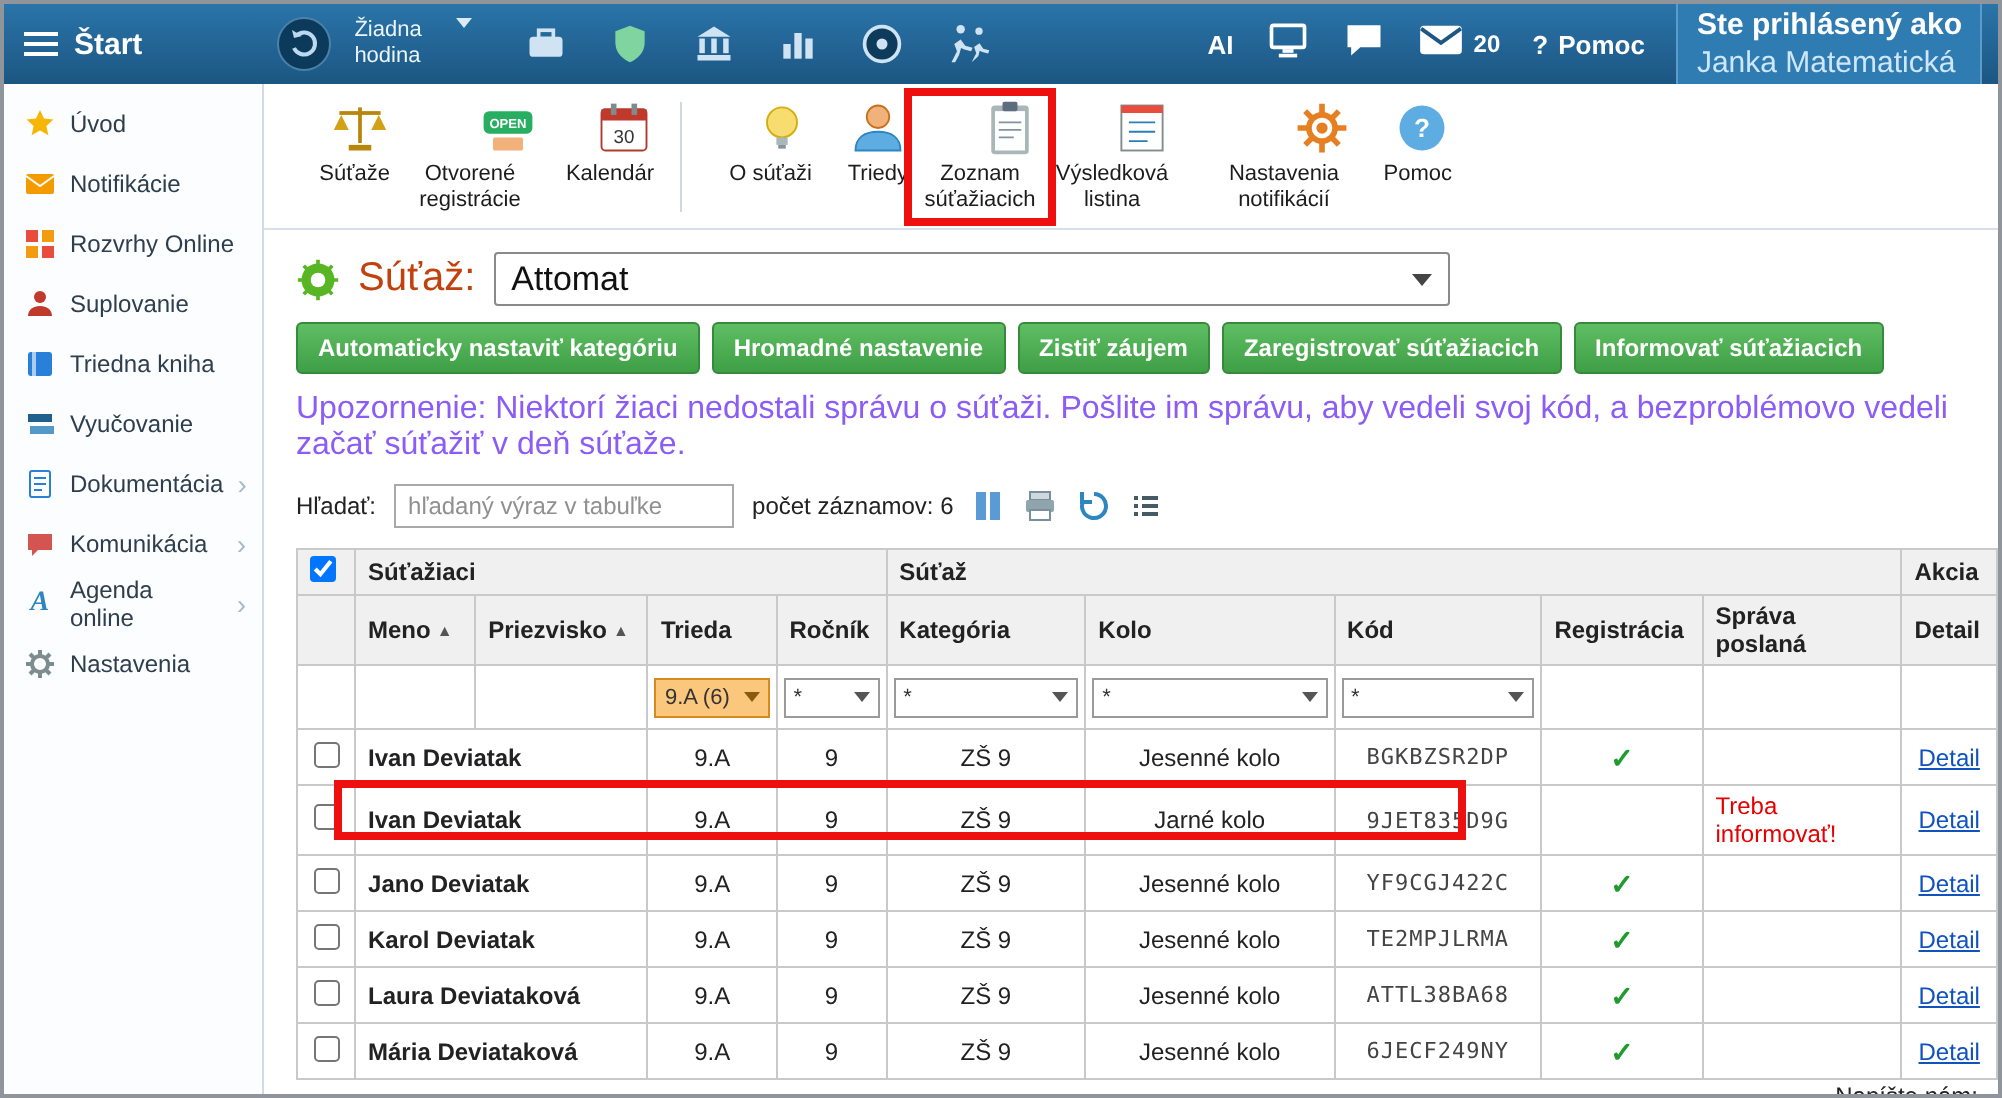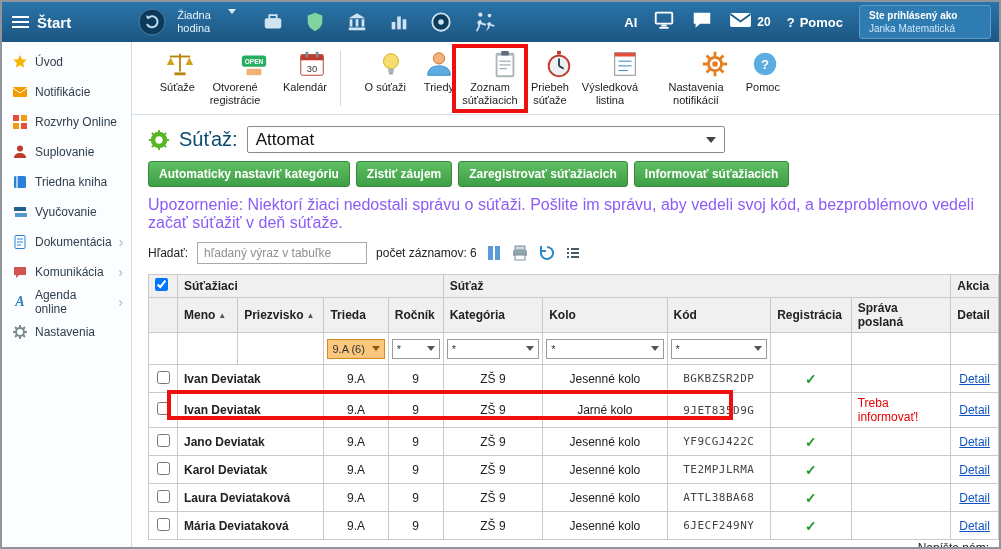--- a/index.html
+++ b/index.html
@@ -16,21 +16,21 @@
   .lesson{display:flex;align-items:flex-start;gap:5px;margin-left:10px;cursor:pointer}
   .lesson-text{font-size:11px;line-height:1.15;width:46px;color:#eaf4fb}
   .caret-down{width:0;height:0;border-left:4px solid transparent;border-right:4px solid transparent;border-top:5px solid #dcebf7}
   .tb-icons{display:flex;align-items:center;gap:20px;margin-left:26px}
   .tb-icons span{display:inline-flex;cursor:pointer}
   .tb-right{margin-left:auto;display:flex;align-items:center;gap:16px}
   .ai-label{font-weight:bold;font-size:13px;cursor:pointer}
   .mail-wrap{display:flex;align-items:center;gap:5px;cursor:pointer}
   .mail-count{font-size:12px;font-weight:bold}
   .help-wrap{display:flex;align-items:center;gap:5px;font-weight:bold;font-size:13px;cursor:pointer}
-  .user-panel{background:#2f7cb3;border:1px solid #5d9cc9;border-radius:3px;padding:3px 9px;font-size:10px;line-height:1.3;min-width:132px;cursor:pointer}
+  .user-panel{background:#2f7cb3;border:1px solid #5d9cc9;border-radius:3px;padding:3px 9px;font-size:15px;line-height:1.3;min-width:132px;cursor:pointer}
   .up-line1{font-weight:bold;color:#fff}
   .up-line2{color:#cfe6f7}
 
   
   .app-body{flex:1;display:flex;min-height:0}
   .sidebar{width:130px;flex:0 0 auto;background:#fbfdff;border-right:1px solid #cfdce8;padding-top:5px}
   .side-item{height:30px;display:flex;align-items:center;gap:7px;padding:0 8px 0 10px;font-size:12px;color:#2f3e4d;cursor:pointer}
   .side-item svg{width:16px;height:16px;flex:0 0 auto}
   .agenda-a{font-style:italic;font-weight:bold;color:#2e86c1;font-size:14px;font-family:"Liberation Serif",serif;width:16px;text-align:center}
   .chev{margin-left:auto;color:#a7b8c8;font-size:14px}
@@ -41,21 +41,21 @@
   .ribbon{display:flex;align-items:flex-start;padding:5px 0 0 14px;border-bottom:1px solid #d7e0ea;height:73px;flex:0 0 auto}
   .ribbon-item{display:flex;flex-direction:column;align-items:flex-end;text-align:center;font-size:11px;line-height:1.15;color:#1c1c1c;padding:2px 3px;cursor:pointer;position:relative}
   .ribbon-item svg{width:30px;height:30px;margin-bottom:2px}
   .ribbon-sep{width:1px;background:#d0d8e0;align-self:stretch;margin:4px 10px 8px}
   .gap-left{margin-left:16px}
   .ann{position:absolute;border:4px solid #ee0f0f;pointer-events:none;z-index:6}
   .ann-ribbon{left:-5px;right:-5px;top:-3px;bottom:-5px}
 
   
   .comp-row{display:flex;align-items:center;gap:9px;padding:11px 0 8px 16px}
-  .comp-label{font-size:20px;color:#0c4a6e}
+  .comp-label{font-size:20px;color:#c2410c}
   .comp-select{width:478px;height:27px;border:1px solid #8a8a8a;border-radius:2px;display:flex;align-items:center;justify-content:space-between;padding:0 8px;font-size:17px;color:#111;background:#fff;cursor:pointer}
   .comp-caret{width:0;height:0;border-left:5px solid transparent;border-right:5px solid transparent;border-top:6px solid #444}
 
   
   .btn-row{display:flex;gap:6px;padding-left:16px}
   .gbtn{background:linear-gradient(#5fbe63,#3f9f46);border:1px solid #358a3c;color:#fff;font-weight:bold;font-size:12px;padding:5px 10px;border-radius:3px;cursor:pointer;font-family:inherit}
 
   .warning{padding:9px 16px 0;color:#8b5cf6;font-size:16px;font-weight:normal}
 
   
@@ -317,28 +317,20 @@
         <div class="ribbon-item" style="width:66px">
           <div class="ann ann-ribbon"></div>
           <svg viewBox="0 0 32 32">
               <rect x="6" y="4" width="20" height="26" rx="2" fill="#aab7b8"></rect>
               <rect x="8" y="7" width="16" height="21" fill="#fdfefe"></rect>
               <rect x="12" y="2" width="8" height="5" rx="1" fill="#5d6d7e"></rect>
               <path d="M10 13h12M10 17h12M10 21h8" stroke="#85929e"></path>
             </svg>
           <span>Zoznam súťažiacich</span>
         </div>
-        <div class="ribbon-item" style="width:54px">
-          <svg viewBox="0 0 32 32">
-              <circle cx="16" cy="18" r="11" fill="#ecf0f1" stroke="#c0392b" stroke-width="2"></circle>
-              <rect x="14" y="2" width="4" height="4" fill="#c0392b"></rect>
-              <path d="M16 18V10M16 18l5 3" stroke="#2c3e50" stroke-width="2" fill="none"></path>
-            </svg>
-          <span>Priebeh súťaže</span>
-        </div>
         <div class="ribbon-item" style="width:66px">
           <svg viewBox="0 0 32 32">
               <rect x="5" y="4" width="22" height="24" fill="#fff" stroke="#7f8c8d"></rect>
               <rect x="5" y="4" width="22" height="4" fill="#e74c3c"></rect>
               <path d="M9 13h14M9 18h14M9 23h10" stroke="#2980b9"></path>
             </svg>
           <span>Výsledková listina</span>
         </div>
         <div class="ribbon-item gap-left" style="width:74px">
           <svg viewBox="0 0 32 32">
@@ -369,20 +361,21 @@
           </svg>
         <span class="comp-label">Súťaž:</span>
         <div class="comp-select">
           <span>Attomat</span>
           <span class="comp-caret"></span>
         </div>
       </div>
 
       <div class="btn-row">
         <button class="gbtn">Automaticky nastaviť kategóriu</button>
+        <button class="gbtn">Hromadné nastavenie</button>
         <button class="gbtn">Zistiť záujem</button>
         <button class="gbtn">Zaregistrovať súťažiacich</button>
         <button class="gbtn">Informovať súťažiacich</button>
       </div>
 
       <div class="warning">Upozornenie: Niektorí žiaci nedostali správu o súťaži. Pošlite im správu, aby vedeli svoj kód, a bezproblémovo vedeli začať súťažiť v deň súťaže.</div>
 
       <div class="search-row">
         <span>Hľadať:</span>
         <input class="search-input" type="text" placeholder="hľadaný výraz v tabuľke" style="">

